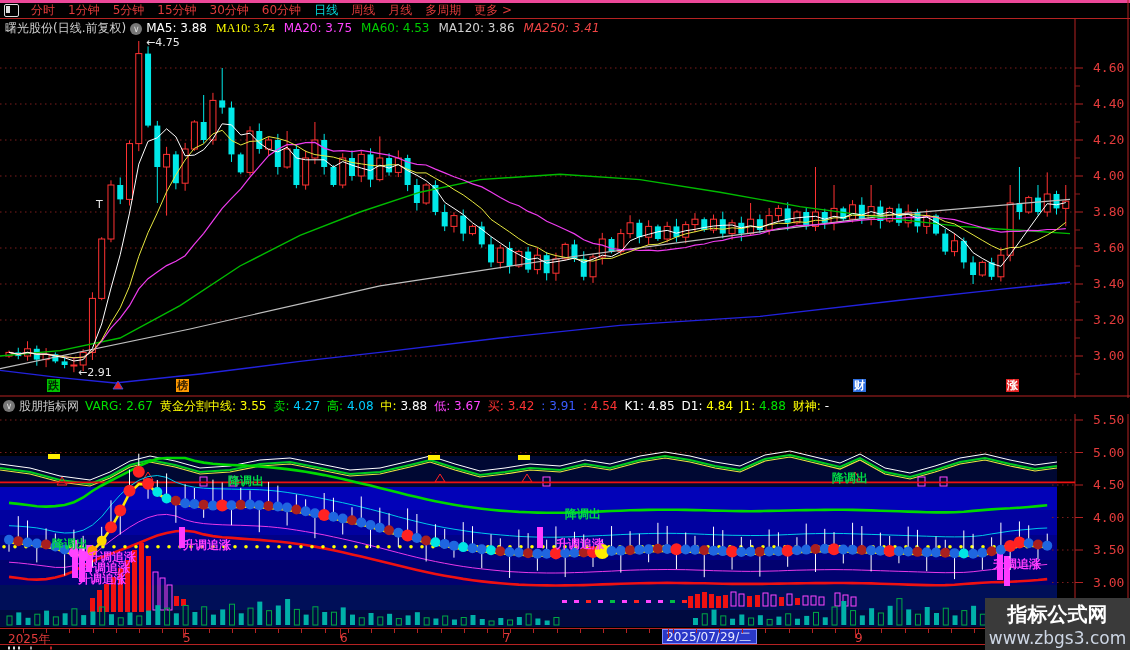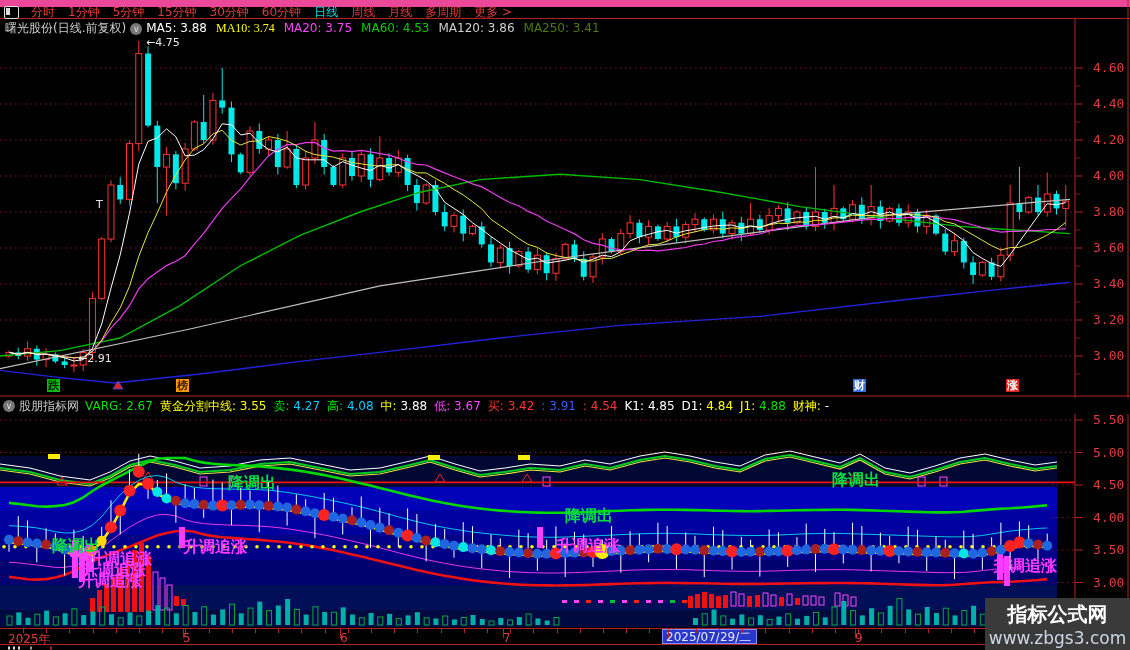--- a/index.html
+++ b/index.html
@@ -1,40 +1,40 @@
 <!DOCTYPE html>
 <html><head>
 <meta charset="utf-8">
 <style>
   html,body{margin:0;padding:0;background:#000;}
   #app{position:relative;width:1130px;height:650px;background:#000;overflow:hidden;
        font-family:"DejaVu Sans","Liberation Sans",sans-serif;}
   
   #toolbar{position:absolute;left:0;top:0;width:1130px;height:19px;background:#000;
-           border-top:7px solid #ec4899;border-bottom:1px solid #b42222;display:flex;align-items:center;box-sizing:border-box;}
+           border-top:3px solid #ec4899;border-bottom:1px solid #b42222;display:flex;align-items:center;box-sizing:border-box;}
   #win-icon{width:13px;height:11px;border:1px solid #ddd;border-radius:2px;margin:0 6px 0 4px;position:relative;}
   #win-icon::before{content:"";position:absolute;left:1px;top:1px;width:4px;height:7px;background:#ddd;}
   #menu-left{display:flex;gap:13px;margin-left:6px;}
   #menu-left .mi{color:#e23b3b;font-size:12px;cursor:default;white-space:nowrap;}
   #menu-left .mi.active{color:#00dddd;}
   #menu-right{margin-left:auto;display:flex;gap:3px;margin-right:2px;}
   #menu-right .btn{color:#e23b3b;font-size:12px;border:1px solid #a02020;padding:0 5px;line-height:14px;white-space:nowrap;}
   
   #inforow{position:absolute;left:0;top:20px;width:1130px;height:17px;display:flex;align-items:center;font-size:12px;}
   #sym-title{color:#cfcfcf;margin-left:5px;}
   .chev-icon{width:12px;height:12px;border-radius:50%;background:#777;color:#ddd;font-size:9px;line-height:12px;
              text-align:center;margin:0 4px;display:inline-block;}
   #ma-list span{margin-right:9px;white-space:nowrap;}
   
   #panel-header{position:absolute;left:0;top:398px;width:1130px;height:16px;display:flex;align-items:center;font-size:12px;background:#000;}
   #panel-src{color:#c8c8c8;margin-right:6px;}
   #panel-items span.it{margin-right:7px;white-space:nowrap;}
   
   .badge{position:absolute;font-size:11px;line-height:13px;padding:0 1px;font-weight:bold;}
-  .sig{position:absolute;font-size:16px;font-weight:bold;white-space:nowrap;}
+  .sig{position:absolute;font-size:12px;font-weight:bold;white-space:nowrap;}
   .price-note{position:absolute;font-size:11px;color:#e8e8e8;white-space:nowrap;}
   
   #xaxis{position:absolute;left:0;top:628px;width:1130px;height:17px;background:#000;
          border-top:1px solid #b42222;border-bottom:1px solid #b42222;box-sizing:border-box;}
   #xaxis .xl{position:absolute;top:2px;font-size:12px;color:#e23b3b;}
   #xaxis .tick{position:absolute;top:0;width:1px;background:#b42222;}
   #xaxis #xsel{position:absolute;top:0;height:15px;background:#2a38c8;border:1px solid #7f8fff;color:#e8e8ff;
                font-size:12px;line-height:14px;padding:0 3px;box-sizing:border-box;}
   
   #logo{position:absolute;right:0;top:598px;width:145px;height:52px;background:#3a3a3a;text-align:center;z-index:30;}
@@ -59,21 +59,21 @@
         <span class="mi">周线</span>
         <span class="mi">月线</span>
         <span class="mi">多周期</span>
         <span class="mi">更多 &gt;</span>
       </div>
 </div>
 
 <div id="inforow">
   <span id="sym-title">曙光股份(日线.前复权)</span>
   <span class="chev-icon">∨</span>
-  <span id="ma-list"><span style="color: #ffffff;">MA5: 3.88</span><span style="color: rgb(255, 255, 0); font-family: Liberation Serif, serif;">MA10: 3.74</span><span style="color: rgb(255, 68, 255);">MA20: 3.75</span><span style="color: rgb(0, 204, 0);">MA60: 4.53</span><span style="color: rgb(208, 208, 208);">MA120: 3.86</span><span style="color: #4d7c0f;">MA250: 3.41</span></span>
+  <span id="ma-list"><span style="color: #ffffff;">MA5: 3.88</span><span style="color: rgb(255, 255, 0); font-family: Liberation Serif, serif;">MA10: 3.74</span><span style="color: rgb(255, 68, 255);">MA20: 3.75</span><span style="color: rgb(0, 204, 0);">MA60: 4.53</span><span style="color: rgb(208, 208, 208);">MA120: 3.86</span><span style="color: #ef4444; font-style: italic;">MA250: 3.41</span></span>
 </div>
 
 <svg id="chart" width="1130" height="650">
       <rect x="0" y="456" width="1057" height="31" fill="#000833"></rect>
       <rect x="0" y="487" width="1057" height="23" fill="#0202b8"></rect>
       <rect x="0" y="510" width="1057" height="25" fill="#0101a0"></rect>
       <rect x="0" y="535" width="1057" height="25" fill="#010188"></rect>
       <rect x="0" y="560" width="1057" height="25" fill="#010170"></rect>
       <rect x="0" y="585" width="1057" height="25" fill="#000f58"></rect>
       <rect x="0" y="610" width="1057" height="17" fill="#000a40"></rect>
@@ -959,14 +959,14 @@
     <div class="sig" style="left: 88px; top: 549px; color: rgb(255, 59, 255);">升调追涨</div>
     <div class="sig" style="left: 82px; top: 560px; color: rgb(255, 59, 255);">升调追涨</div>
     <div class="sig" style="left: 78px; top: 571px; color: rgb(255, 59, 255);">升调追涨</div>
     <div class="sig" style="left: 183px; top: 537px; color: rgb(255, 59, 255);">升调追涨</div>
     <div class="sig" style="left: 228px; top: 473px; color: rgb(0, 221, 69);">降调出</div>
     <div class="sig" style="left: 565px; top: 506px; color: rgb(0, 221, 69);">降调出</div>
     <div class="sig" style="left: 556px; top: 536px; color: rgb(255, 59, 255);">升调追涨</div>
     <div class="sig" style="left: 832px; top: 470px; color: rgb(0, 221, 69);">降调出</div>
     <div class="sig" style="left: 993px; top: 556px; color: rgb(255, 59, 255);">升调追涨</div>
     <div class="price-note" style="left: 146px; top: 36px;">←4.75</div>
-    <div class="price-note" style="left: 78px; top: 352px;">←2.91</div>
+    <div class="price-note" style="left: 78px; top: 366px;">←2.91</div>
 </div>
 
 </body></html>

